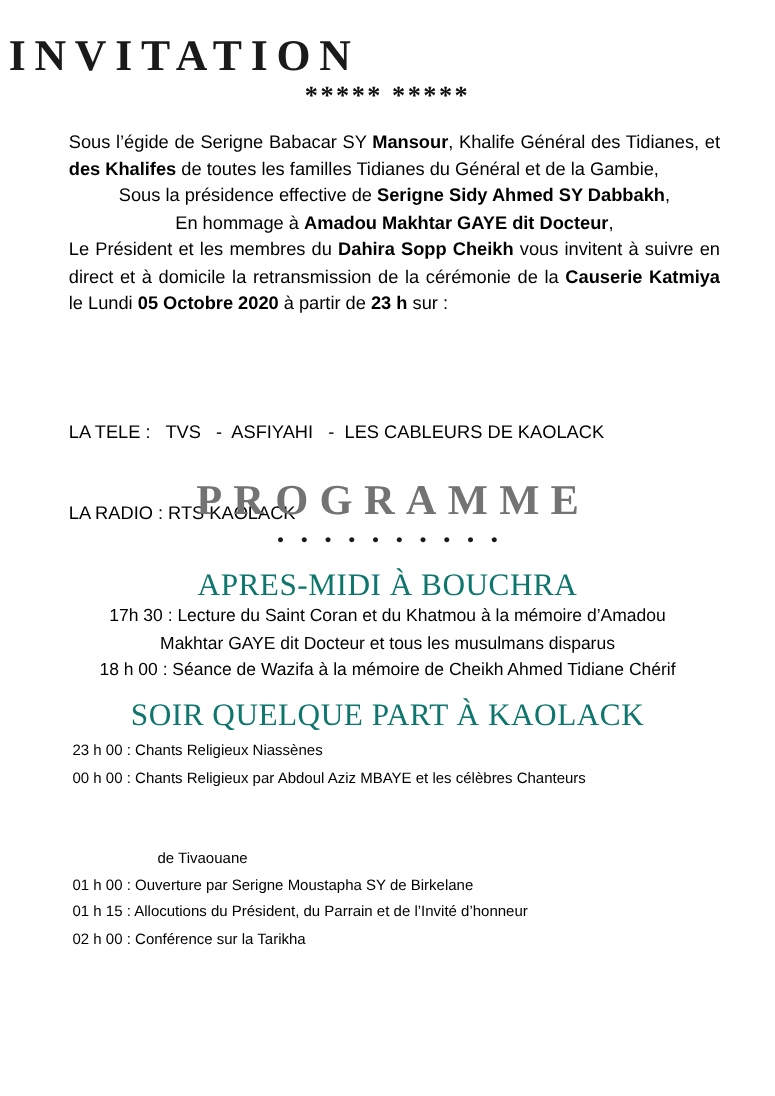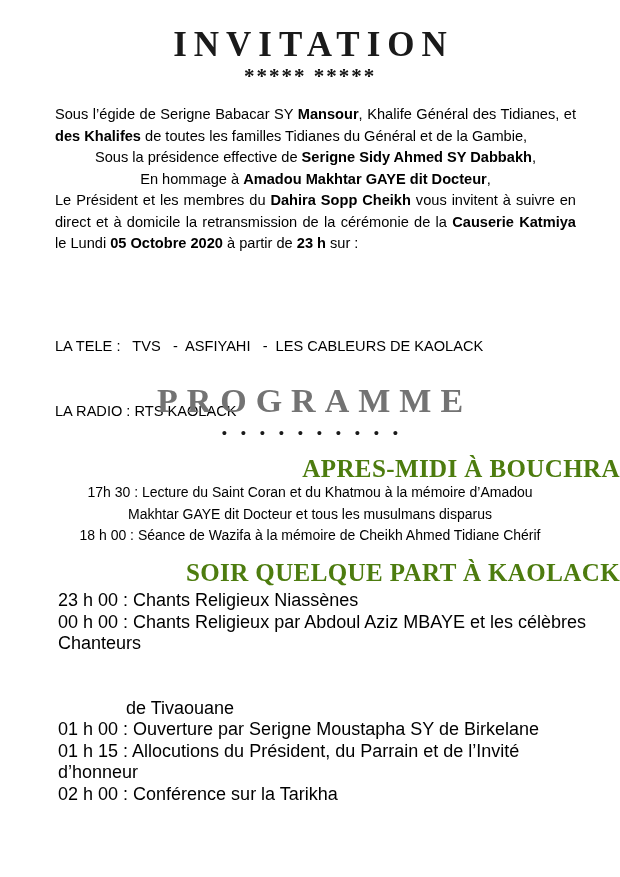--- a/index.html
+++ b/index.html
@@ -17,21 +17,21 @@
     font-family: "Liberation Sans", sans-serif;
     color: #000000;
   }
 
   
   .title-invitation {
     font-family: "Liberation Serif", serif;
     font-size: 35px;
     font-weight: 700;
     letter-spacing: 7px;
-    text-align: center;
+    text-align: left;
     color: #1a1a1a;
     margin: 0;
     padding-top: 27px;
     line-height: 1.05;
     text-indent: 7px;
   }
   .title-stars {
     text-align: center;
     font-family: "Liberation Serif", serif;
     font-size: 21px;
@@ -103,26 +103,26 @@
     color: #1a1a1a;
     line-height: 1;
     text-indent: 5px;
   }
 
   
   .section-heading {
     position: absolute;
     width: 620px;
     left: 0;
-    text-align: right;
+    text-align: center;
     font-family: "Liberation Serif", serif;
     font-size: 25px;
-    font-weight: 700;
+    font-weight: 400;
     letter-spacing: 0.4px;
-    color: #4d7c0f;
+    color: #0f766e;
     line-height: 1.1;
     font-stretch: normal;
   }
   #heading-afternoon { top: 455px; }
   #heading-evening   { top: 559px; }
 
   
   .list-centered {
     position: absolute;
     left: 0;
@@ -134,21 +134,21 @@
   }
   .list-centered div { margin: 0; }
 
   
   .list-left {
     position: absolute;
     left: 58px;
     top: 590px;
     width: 530px;
     text-align: left;
-    font-size: 18px;
+    font-size: 12px;
     line-height: 21.5px;
   }
   .list-left div { margin: 0; }
   .list-left div.indented { padding-left: 68px; margin-top: 43px; }
 </style>
 </head>
 <body>
 
 <div class="page">
 

